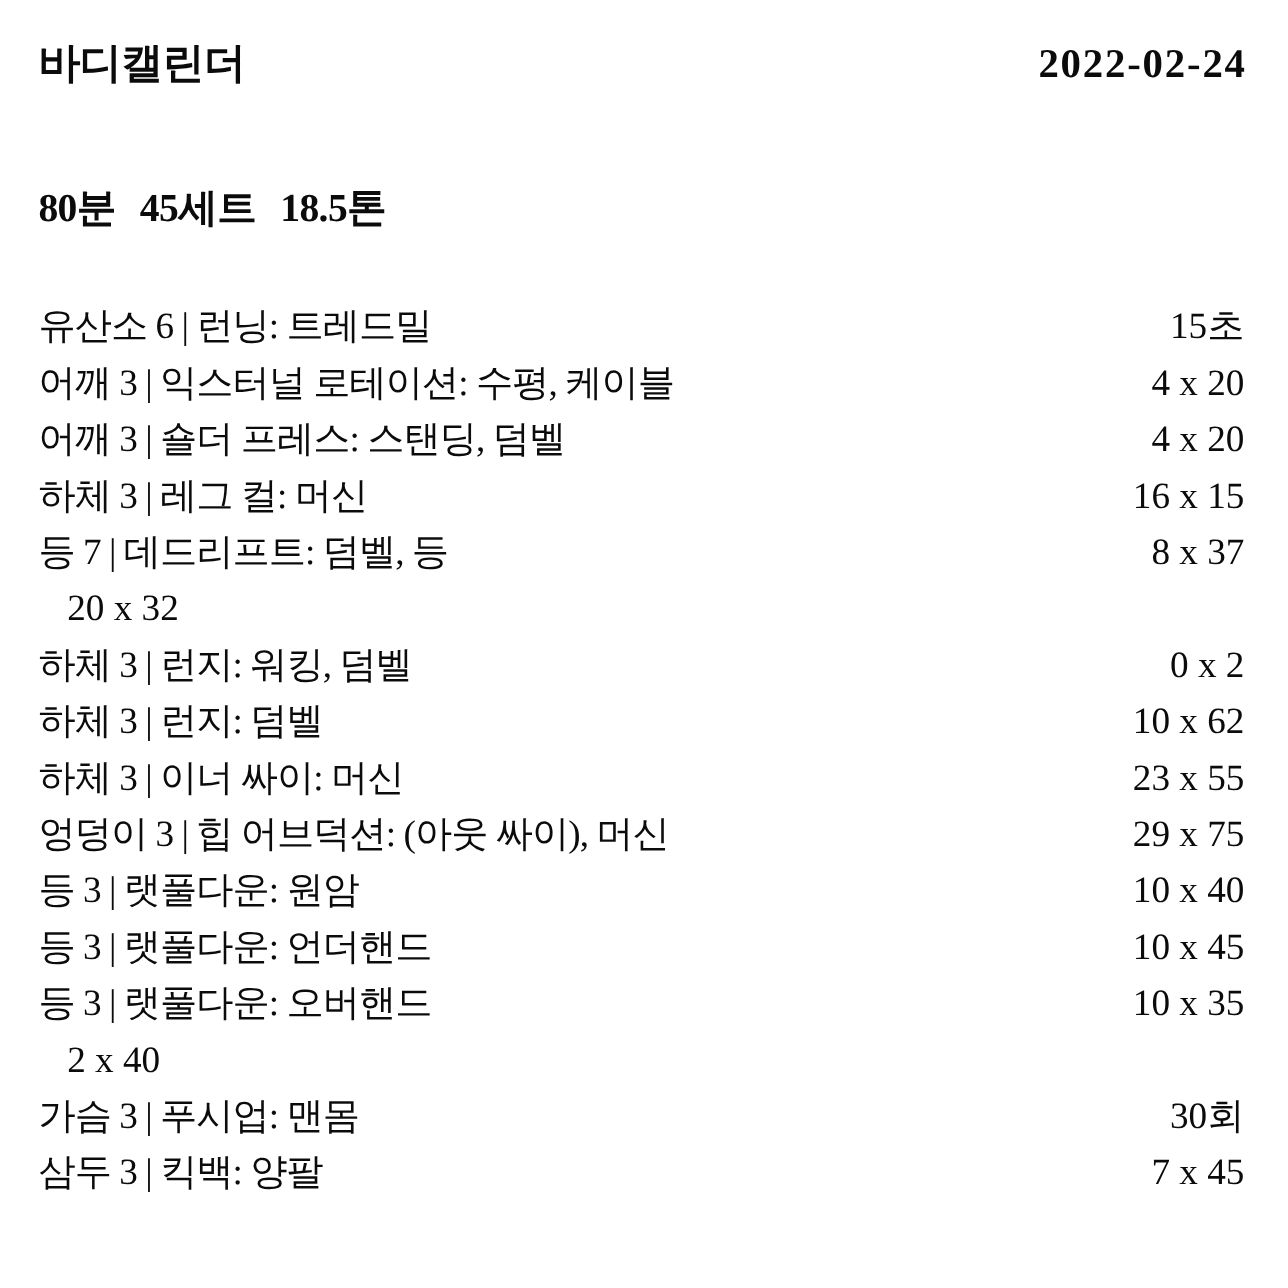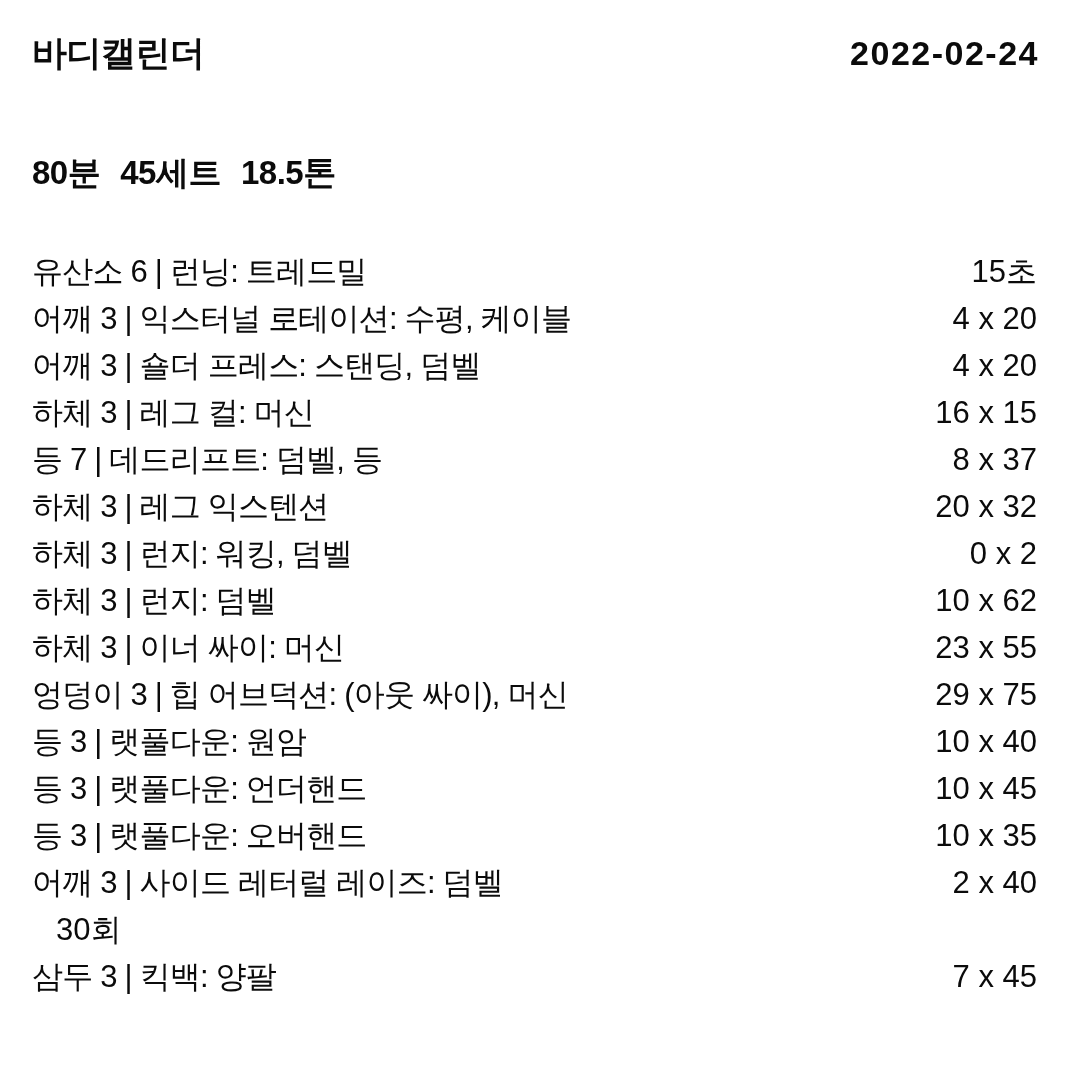--- a/index.html
+++ b/index.html
@@ -13,20 +13,21 @@
     font-family: "Liberation Sans", "DejaVu Sans", sans-serif;
     color: #0b0b0b;
     overflow: hidden;
   }
   .page {
     position: relative;
     width: 1073px;
     height: 1073px;
     box-sizing: border-box;
     padding: 28px 32px 0 32px;
+    font-family: Liberation Serif, serif;
   }
   
   .header {
     display: flex;
     align-items: baseline;
     justify-content: space-between;
     margin-top: 6px;
   }
   .title {
     font-size: 35px;
@@ -106,21 +107,20 @@
     </div>
     <div class="entry">
       <span class="entry-label">하체 3 | 레그 컬: 머신</span>
       <span class="entry-value">16 x 15</span>
     </div>
     <div class="entry">
       <span class="entry-label">등 7 | 데드리프트: 덤벨, 등</span>
       <span class="entry-value">8 x 37</span>
     </div>
     <div class="entry">
-      <span class="entry-label">하체 3 | 레그 익스텐션</span>
       <span class="entry-value">20 x 32</span>
     </div>
     <div class="entry">
       <span class="entry-label">하체 3 | 런지: 워킹, 덤벨</span>
       <span class="entry-value">0 x 2</span>
     </div>
     <div class="entry">
       <span class="entry-label">하체 3 | 런지: 덤벨</span>
       <span class="entry-value">10 x 62</span>
     </div>
@@ -138,24 +138,24 @@
     </div>
     <div class="entry">
       <span class="entry-label">등 3 | 랫풀다운: 언더핸드</span>
       <span class="entry-value">10 x 45</span>
     </div>
     <div class="entry">
       <span class="entry-label">등 3 | 랫풀다운: 오버핸드</span>
       <span class="entry-value">10 x 35</span>
     </div>
     <div class="entry">
-      <span class="entry-label">어깨 3 | 사이드 레터럴 레이즈: 덤벨</span>
       <span class="entry-value">2 x 40</span>
     </div>
     <div class="entry">
+      <span class="entry-label">가슴 3 | 푸시업: 맨몸</span>
       <span class="entry-value">30회</span>
     </div>
     <div class="entry">
       <span class="entry-label">삼두 3 | 킥백: 양팔</span>
       <span class="entry-value">7 x 45</span>
     </div>
   </div>
 
 </div>
 

